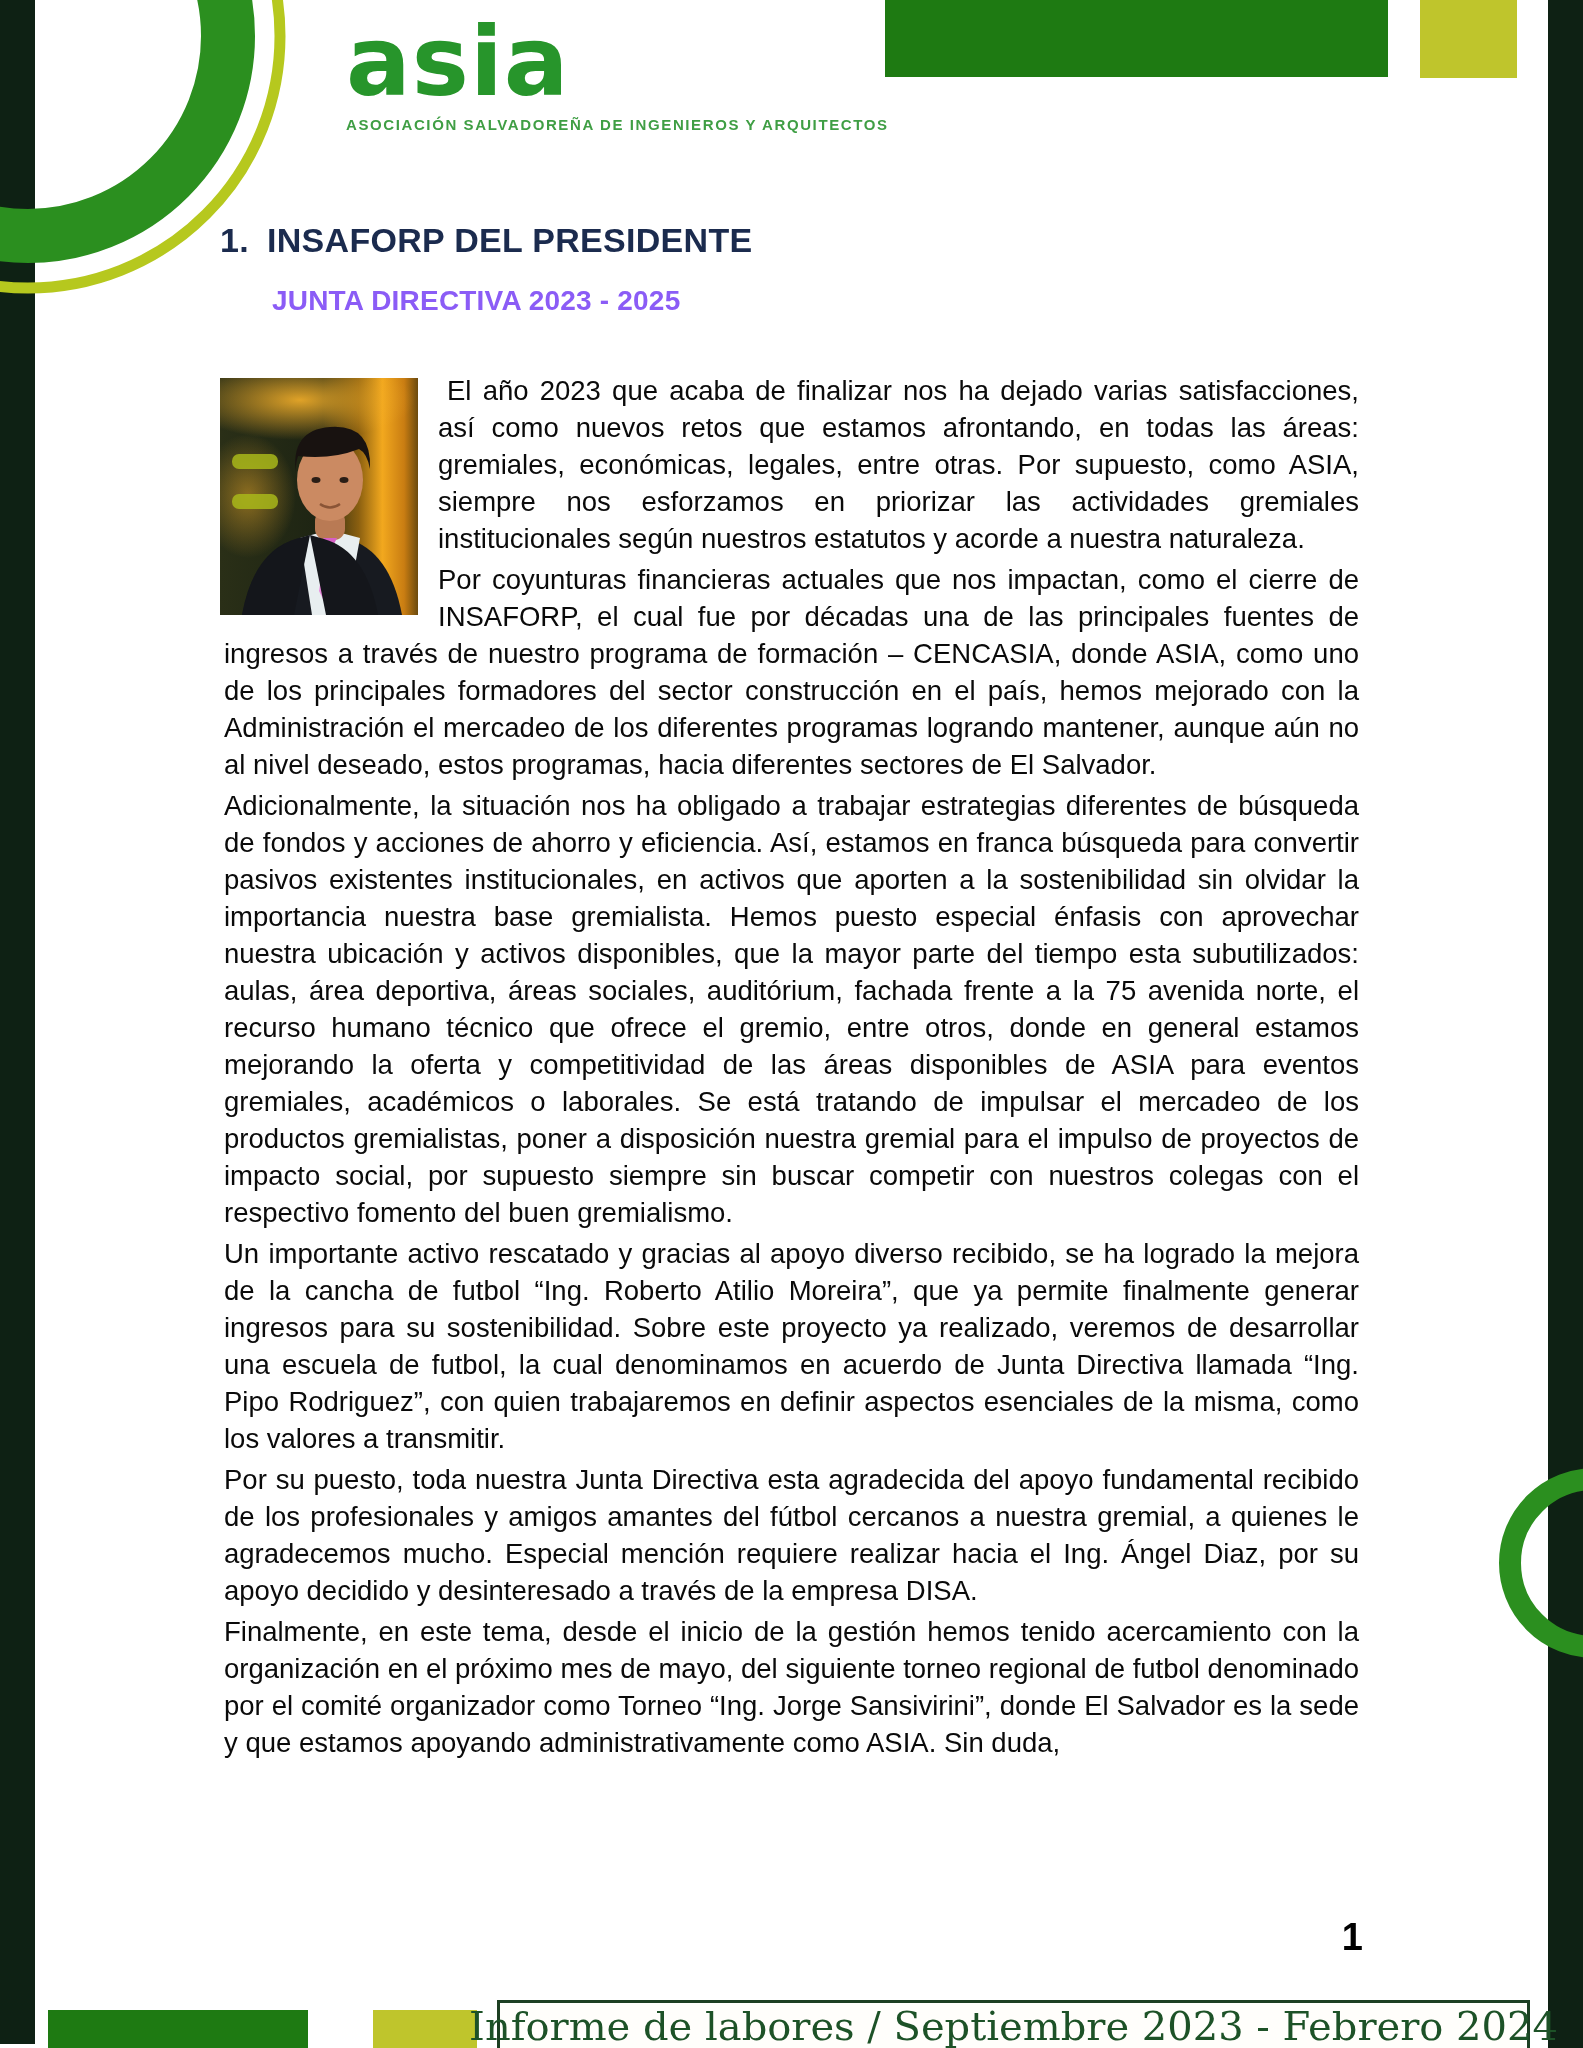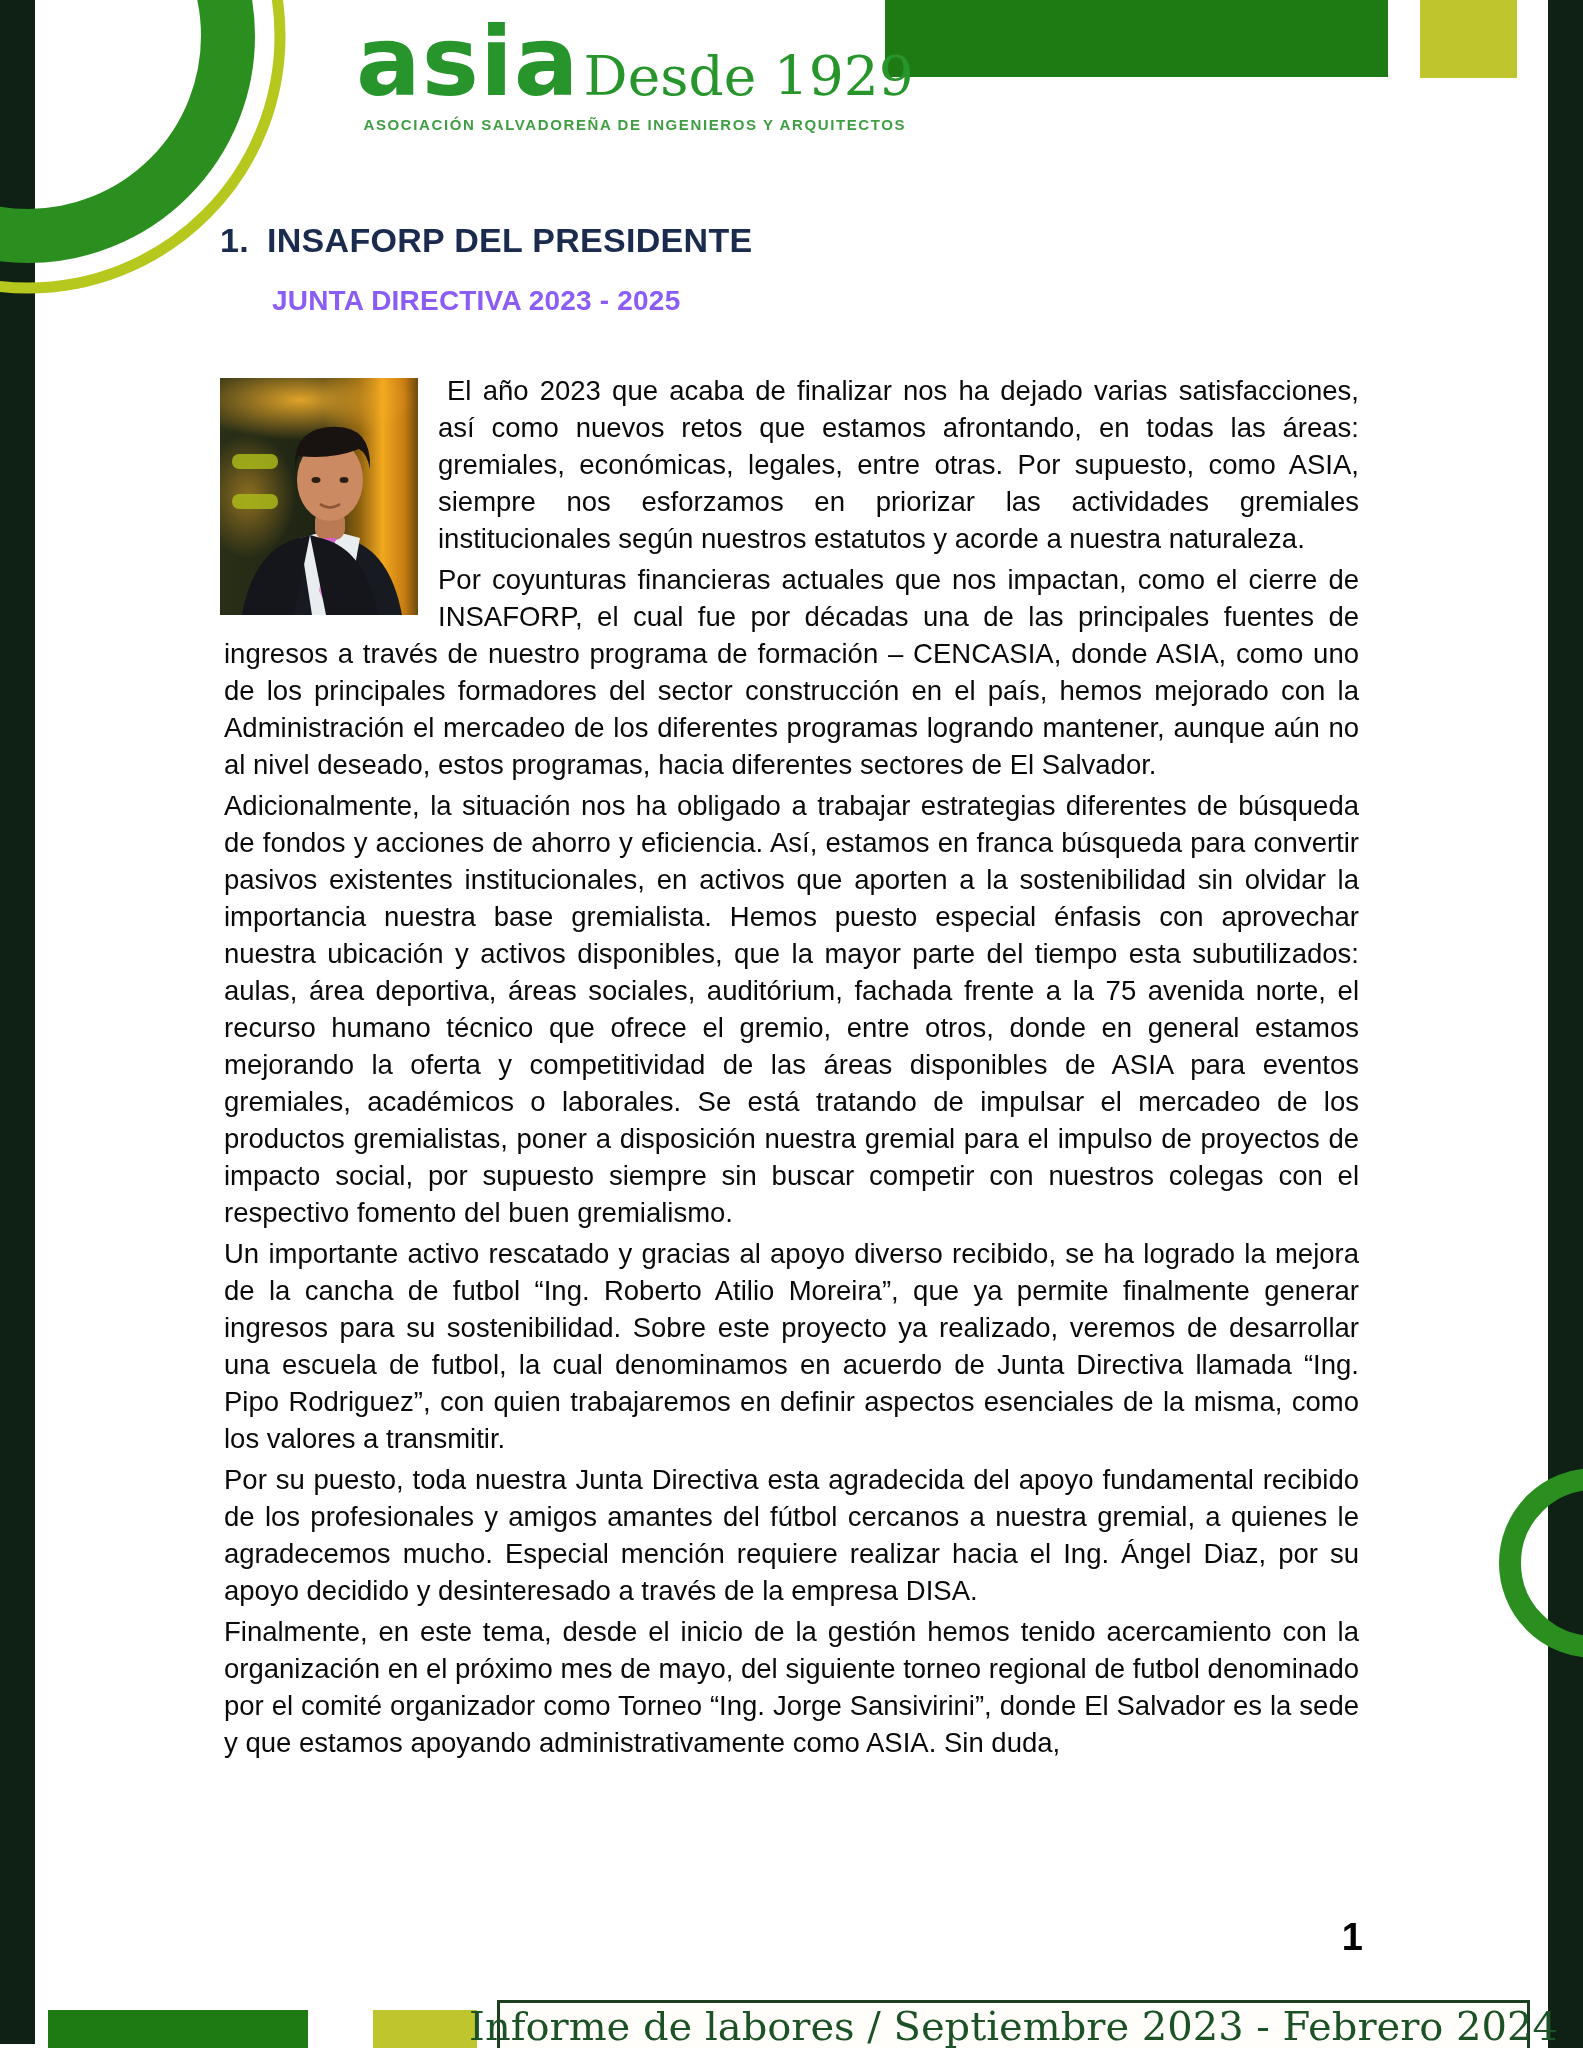--- a/index.html
+++ b/index.html
@@ -6,21 +6,21 @@
   .page{
     position:relative;
     width:1583px;height:2048px;
     background:#ffffff;
     overflow:hidden;
     font-family:"Liberation Sans","DejaVu Sans",sans-serif;
   }
   .deco{position:absolute;inset:0;width:1583px;height:2048px;z-index:1;pointer-events:none;}
 
   
-  .logo{position:absolute;left:356px;top:14px;z-index:2;}
+  .logo{position:absolute;left:346px;top:14px;z-index:2;}
   .logo-row{display:flex;align-items:baseline;}
   .logo-brand{
     font-family:"DejaVu Sans","Liberation Sans",sans-serif;
     font-weight:bold;font-size:96px;line-height:1;color:#27952b;letter-spacing:1px;
   }
   .logo-since{
     font-family:"DejaVu Serif","Liberation Serif",serif;
     font-size:55px;line-height:1;color:#27952b;margin-left:4px;
   }
   .logo-sub{
@@ -74,21 +74,20 @@
     <rect x="1548" y="0" width="35" height="2048" fill="#0e2114"></rect>
     <circle cx="1594" cy="1563" r="84" fill="none" stroke="#2b8f1f" stroke-width="22"></circle>
 
     <rect x="48" y="2010" width="260" height="38" fill="#1e7a12"></rect>
     <rect x="373" y="2010" width="104" height="38" fill="#bfc52c"></rect>
   </svg>
 
   <div class="logo">
     <div class="logo-row">
       <span class="logo-brand">asia</span>
-      <span class="logo-since">Desde 1929</span>
     </div>
     <div class="logo-sub">ASOCIACIÓN SALVADOREÑA DE INGENIEROS Y ARQUITECTOS</div>
   </div>
 
   <div class="content">
     <div class="h1">
       <span>1.</span>
       <span>INSAFORP DEL PRESIDENTE</span>
     </div>
     <div class="h2">JUNTA DIRECTIVA 2023 - 2025</div>

